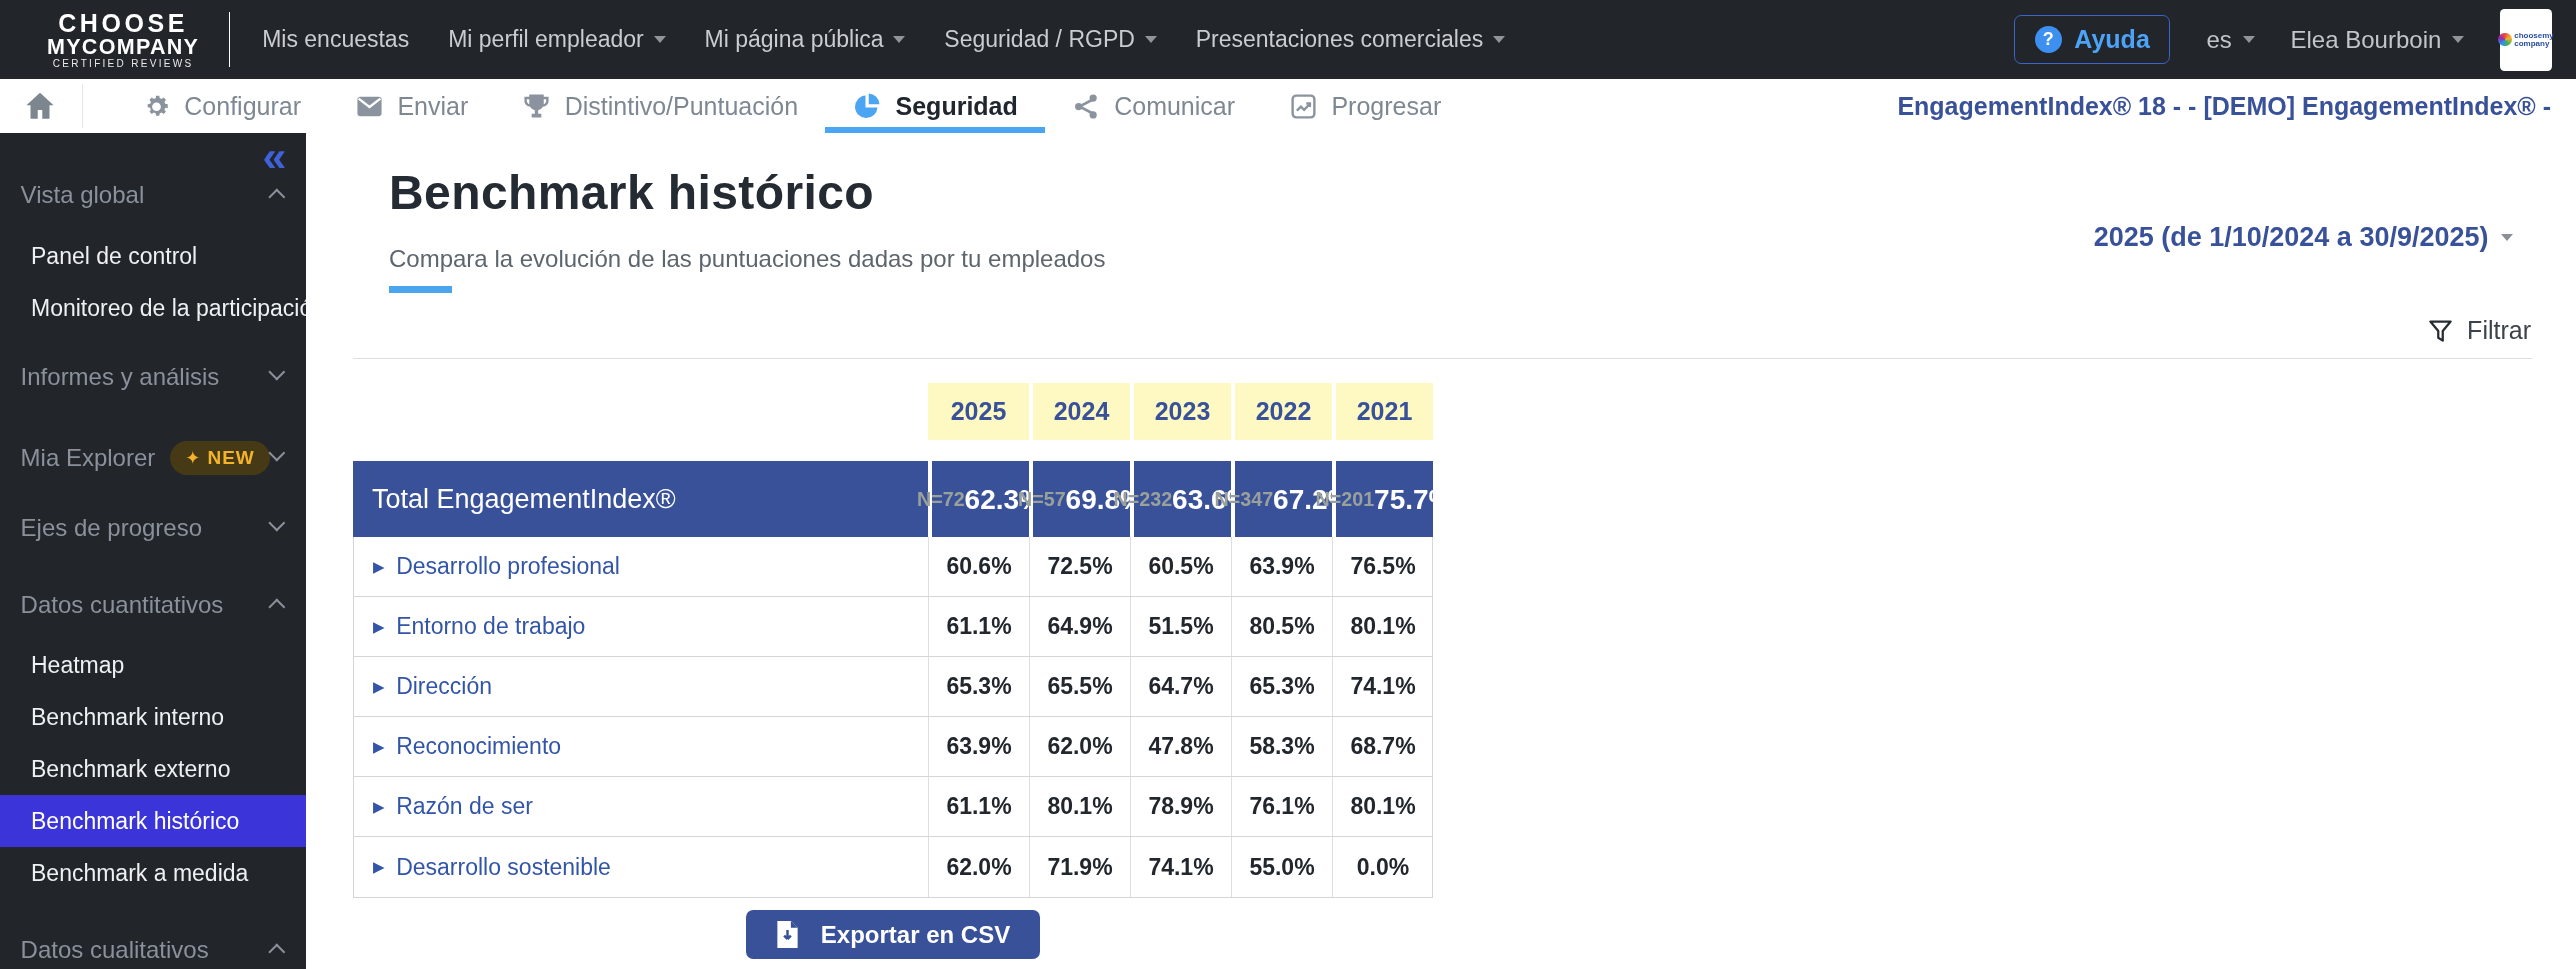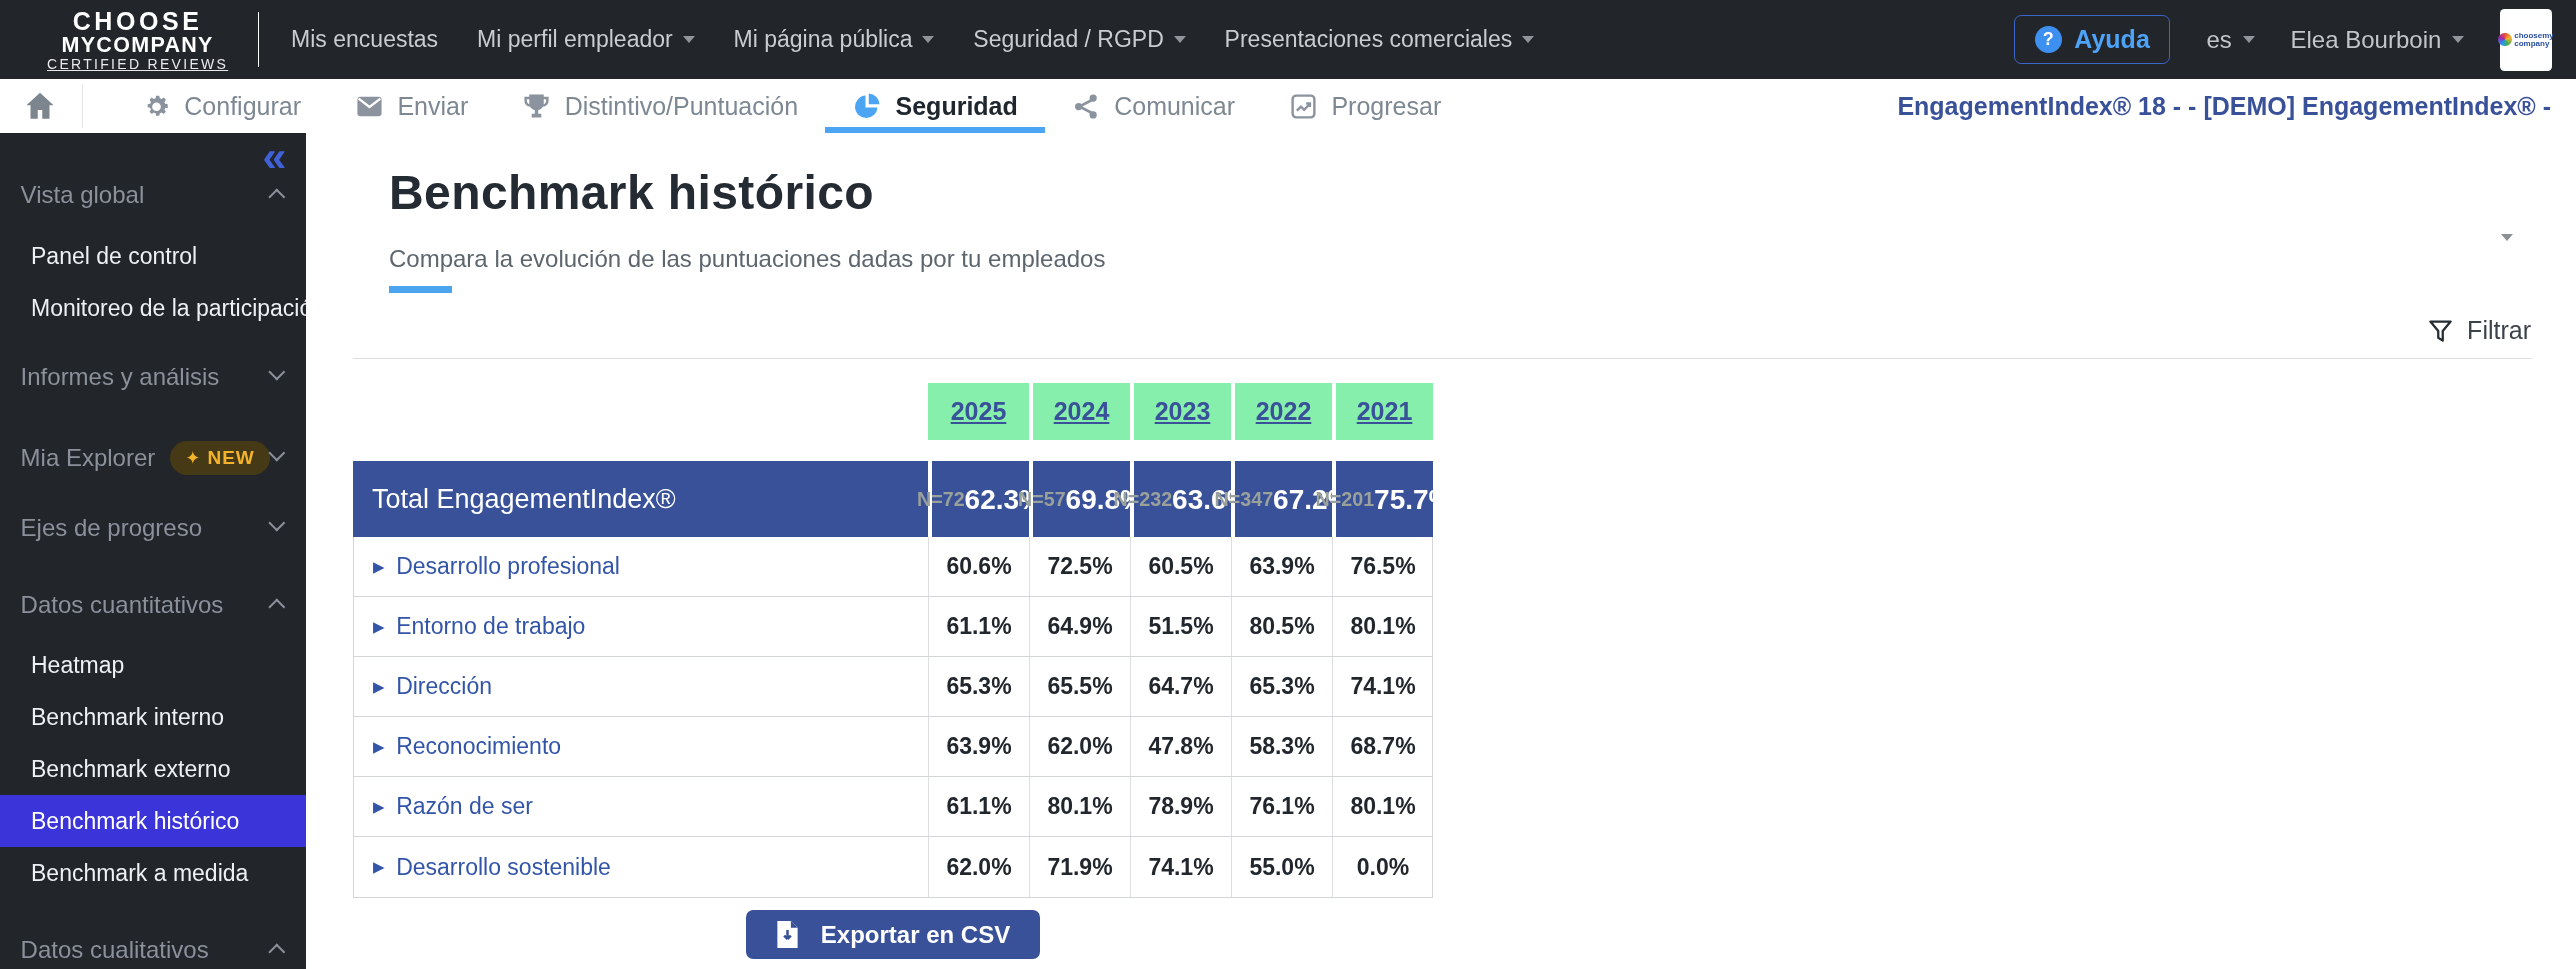--- a/index.html
+++ b/index.html
@@ -5,21 +5,21 @@
   * { margin:0; padding:0; box-sizing:border-box; }
   html,body { background:#fff; }
   body { font-family:"Liberation Sans","DejaVu Sans",sans-serif; }
   .screen { position:relative; width:2576px; height:970px; background:#fff; overflow:hidden; }
 
   
   .topbar { display:flex; align-items:center; height:79px; background:#22252a; padding-left:47px; }
   .brand { text-align:center; color:#fff; cursor:pointer; line-height:1.05; }
   .brand .b1 { font-size:25px; font-weight:700; letter-spacing:3.6px; }
   .brand .b2 { font-size:21.5px; font-weight:700; letter-spacing:1.3px; }
-  .brand .b3 { font-size:14px; font-weight:400; letter-spacing:2.3px; color:#e9eaeb; margin-top:0;text-decoration:underline; }
+  .brand .b3 { font-size:10px; font-weight:400; letter-spacing:2.3px; color:#e9eaeb; margin-top:0; }
   .topbar-sep { width:0.9px; height:55px; background:#fff; margin:0 32px 0 30px; }
   .topmenu { display:flex; align-items:center; gap:39px; }
   .topmenu-item { display:flex; align-items:center; gap:9.8px; color:#c9ccd0; font-size:23px; cursor:pointer; white-space:nowrap; }
   .tri { display:inline-block; width:0; height:0; border-left:6.3px solid transparent; border-right:6.3px solid transparent; border-top:7.2px solid #8f959b; }
   .topbar-right { margin-left:auto; display:flex; align-items:center; gap:36px; padding-right:24px; }
   .help-btn { display:flex; align-items:center; gap:12.5px; border:1.8px solid #3b66cc; border-radius:7.2px; padding:9px 19.7px; background:transparent; cursor:pointer; }
   .help-icon { width:27px; height:27px; border-radius:50%; background:#3d8ff0; color:#fff; font-size:18px; font-weight:700; display:flex; align-items:center; justify-content:center; }
   .help-label { color:#4da3f8; font-size:25px; font-weight:700; }
   .top-dd { display:flex; align-items:center; gap:10.7px; color:#c2c6ca; font-size:24px; cursor:pointer; white-space:nowrap; }
   .cmc-box { width:52px; height:62px; background:#fff; border-radius:4.5px; display:flex; align-items:center; justify-content:center; gap:2.7px; padding:3.6px; }
@@ -64,21 +64,21 @@
   .period .tri { border-top-color:#8b9096; }
   .filter-row { display:flex; justify-content:flex-end; padding-right:45px; margin-top:23px; }
   .filter-btn { display:flex; align-items:center; gap:13.4px; cursor:pointer; }
   .filter-label { color:#3c434a; font-size:25px; font-weight:500; }
   .hdivider { height:0.9px; background:#dcdee0; margin:13.4px 44px 0 47px; }
 
   
   .tablewrap { width:1080px; margin-left:47px; }
   .grid { display:grid; grid-template-columns:575px repeat(5,101px); }
   .years { margin-top:24px; height:57px; }
-  .ycell { background:#86efac; display:flex; align-items:center; justify-content:center; color:#395199; font-size:25px; font-weight:700; border-left:4.5px solid #fff;text-decoration:underline; }
+  .ycell { background:#fef9c3; display:flex; align-items:center; justify-content:center; color:#395199; font-size:25px; font-weight:700; border-left:4.5px solid #fff; }
   .ycell.first { border-left:none; }
   .total { margin-top:21.5px; height:76px; }
   .tlabel { background:#395199; color:#fff; font-size:27px; font-weight:500; display:flex; align-items:center; padding-left:19px; }
   .tcell { background:#395199; border-left:4.5px solid #fff; display:flex; flex-direction:row; align-items:center; justify-content:center; }
   .ncount { color:#9aa09a; font-size:19.7px; font-weight:700; line-height:1.2; }
   .pct { color:#fff; font-size:28px; font-weight:700; line-height:1.2; }
   .rows { border:0.9px solid #d3d6d8; border-top:none; }
   .drow { height:60px; border-bottom:0.9px solid #d3d6d8; grid-template-columns:574px repeat(5,101px); }
   .drow:last-child { border-bottom:none; }
   .dlabel { display:flex; align-items:center; gap:11.6px; padding-left:19px; cursor:pointer; }
@@ -265,20 +265,21 @@
   </aside>
 
   <main class="main">
     <div class="main-header">
       <div>
         <h1 class="page-title">Benchmark histórico</h1>
         <p class="page-sub">Compara la evolución de las puntuaciones dadas por tu empleados</p>
         <div class="title-underline"></div>
       </div>
       <div class="period">
+        <span class="period-label">2025 (de 1/10/2024 a 30/9/2025)</span>
         <span class="tri"></span>
       </div>
     </div>
 
     <div class="filter-row">
       <div class="filter-btn">
         <svg width="27" height="27" viewBox="0 0 24 24" fill="none">
             <path d="M3 4h18l-7 8.5V21l-4-2.6v-5.9z" stroke="#272c31" stroke-width="2" stroke-linejoin="round"></path>
           </svg>
         <span class="filter-label">Filtrar</span>

